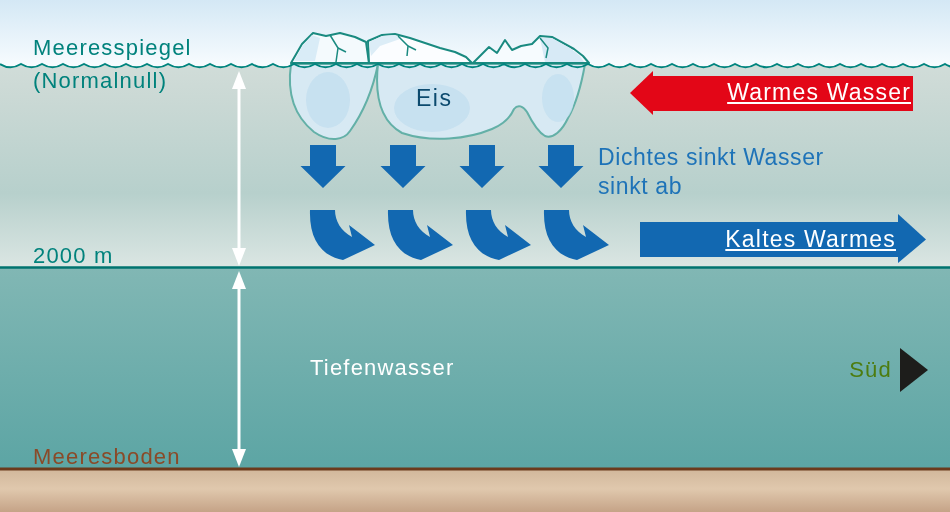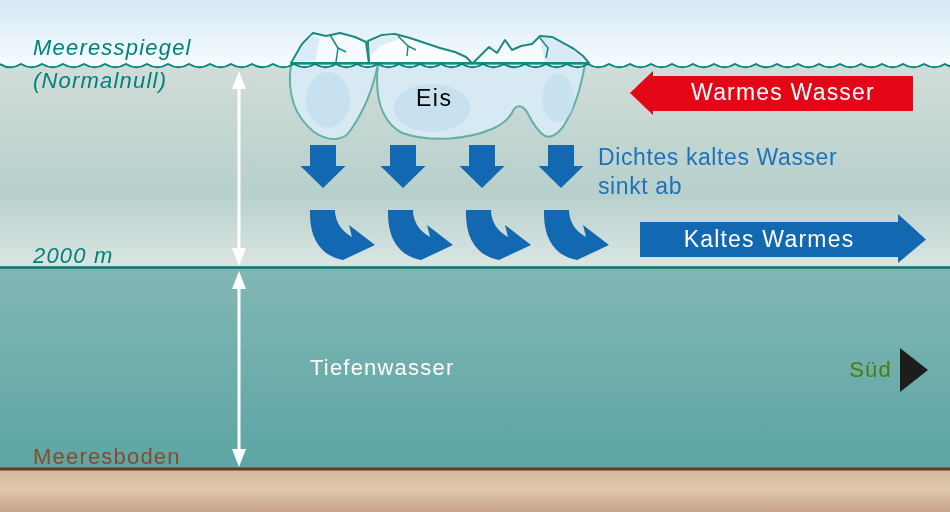--- a/index.html
+++ b/index.html
@@ -12,32 +12,32 @@
   .stage svg{position:absolute;left:0;top:0;display:block;}
   .label{
     position:absolute;
     font-size:22px;
     line-height:1.2;
     letter-spacing:1.2px;
     white-space:nowrap;
     pointer-events:none;
   }
   .label span{display:block;}
-  .teal{color:#00827c;font-style:italic;}
+  .teal{color:#00827c;}
   .brown{color:#8a4a28;}
   .blueTxt{color:#1e73b8;}
   .dark{color:#4d7c0f;}
   .whiteTxt{color:#ffffff;}
-  .center{text-align:center;}
+  .center{text-align:right;text-decoration:underline;}
   .right{text-align:right;}
   .sealevel{top:31px;left:33px;line-height:33px;}
   .depth2000{top:243px;left:33px;}
   .seafloor{top:444px;left:33px;text-align:center;}
   .deepwater{top:355px;left:310px;}
-  .ice{top:85px;left:416px;font-size:23px;color:#000000;letter-spacing:1.5px;}
+  .ice{top:85px;left:416px;font-size:23px;color:#0c4a6e;letter-spacing:1.5px;}
   .south{top:357px;left:800px;width:92px;}
   .warm{top:79px;left:655px;width:256px;font-size:23px;}
   .cold{top:226px;left:642px;width:254px;font-size:23px;}
   .sinking{top:143px;left:598px;line-height:29px;font-size:23px;letter-spacing:0.6px;}
 </style>
 </head>
 <body>
 
 <div class="stage">
 
@@ -152,17 +152,17 @@
 
   <div class="label ice">Eis</div>
 
   <div class="label dark right south">Süd</div>
 
   <div class="label whiteTxt center warm">Warmes Wasser</div>
 
   <div class="label whiteTxt center cold">Kaltes Warmes</div>
 
   <div class="label blueTxt sinking">
-    <span>Dichtes kaltes Wasser</span>
+    <span>Dichtes sinkt Wasser</span>
     <span>sinkt ab</span>
   </div>
 
 </div>
 
 </body></html>

